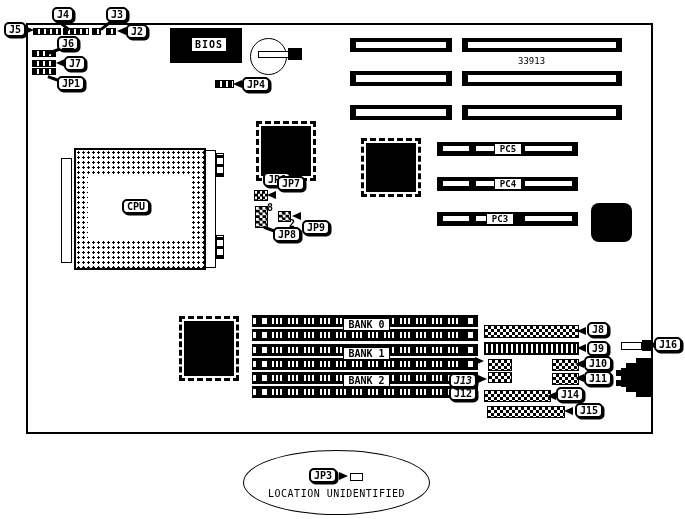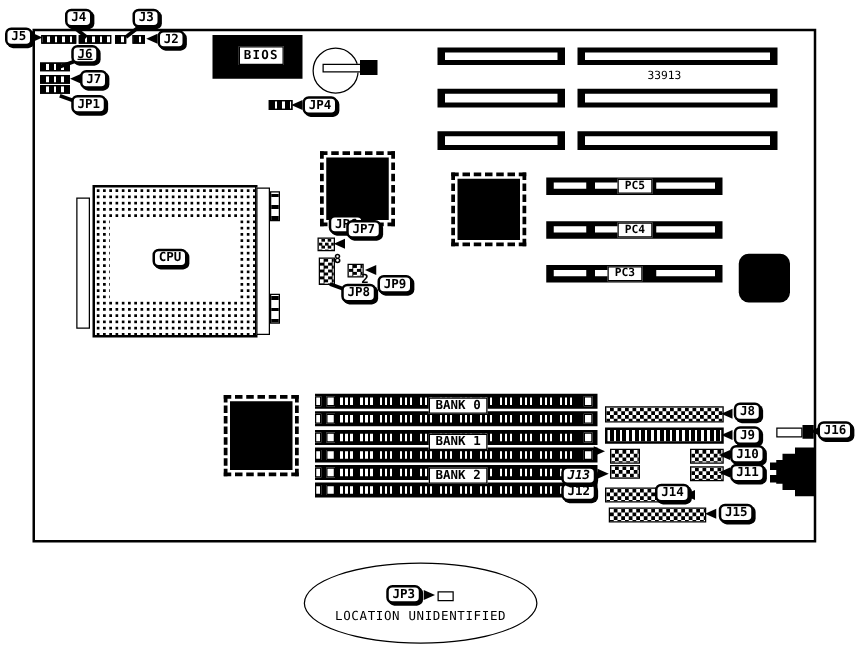--- a/index.html
+++ b/index.html
@@ -211,21 +211,21 @@
   <div class="checker" style="left:552px;top:359px;width:27px;height:12px;"></div>
   <div class="tri-l" style="left:575px;top:360px;"></div>
   <div class="lbl" style="left:584px;top:356px;">J10</div>
 
   <div class="checker" style="left:552px;top:373px;width:27px;height:12px;"></div>
   <div class="tri-l" style="left:575px;top:374px;"></div>
   <div class="lbl" style="left:584px;top:371px;">J11</div>
 
   <div class="checker" style="left:484px;top:390px;width:67px;height:12px;"></div>
   <div class="tri-l" style="left:547px;top:392px;"></div>
-  <div class="lbl" style="left:524px;top:387px;">J14</div>
+  <div class="lbl" style="left:556px;top:387px;">J14</div>
 
   <div class="checker" style="left:487px;top:406px;width:78px;height:12px;"></div>
   <div class="tri-l" style="left:564px;top:407px;"></div>
   <div class="lbl" style="left:575px;top:403px;">J15</div>
 
   <div class="wbox" style="left:621px;top:342px;width:21px;height:8px;"></div>
   <div class="blk" style="left:642px;top:340px;width:9px;height:11px;"></div>
   <div class="tri-l" style="left:648px;top:341px;"></div>
   <div class="lbl" style="left:654px;top:337px;">J16</div>
 

